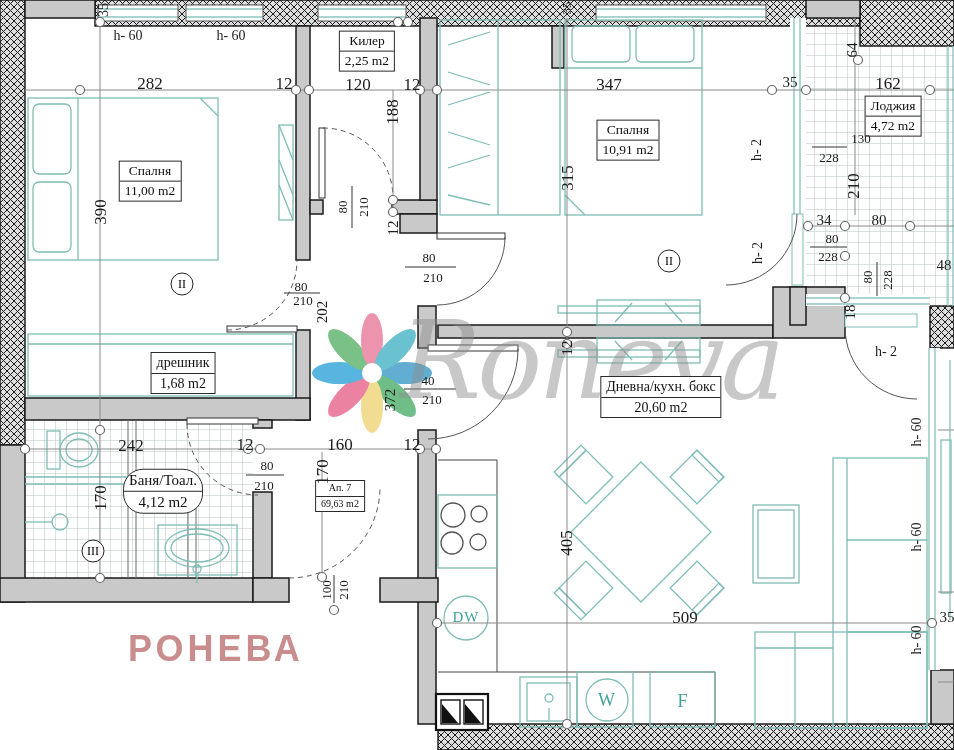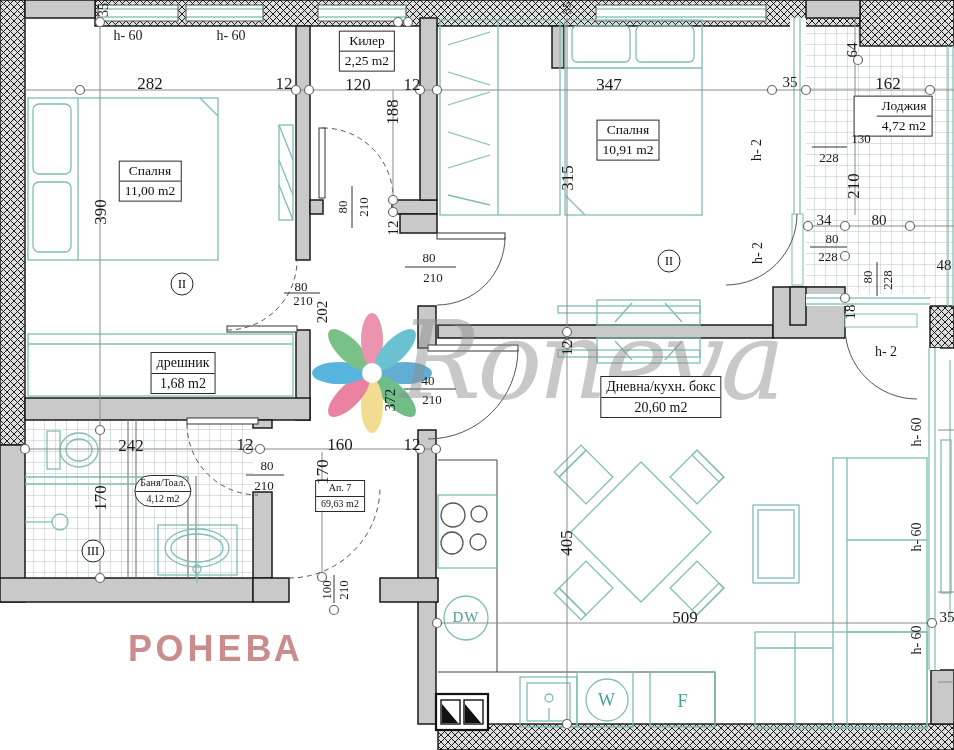--- a/index.html
+++ b/index.html
@@ -359,29 +359,29 @@
         <div class="rm-area">11,00 m2</div>
       </div>
       <div class="room-box" style="left: 367px; top: 51px; font-size: 13.5px;">
         <div class="rm-name">Килер</div>
         <div class="rm-area">2,25 m2</div>
       </div>
       <div class="room-box" style="left: 628px; top: 140px; font-size: 13.5px;">
         <div class="rm-name">Спалня</div>
         <div class="rm-area">10,91 m2</div>
       </div>
-      <div class="room-box" style="left: 893px; top: 116px; font-size: 13.5px; padding-left: 22px;">
+      <div class="room-box" style="left: 893px; top: 116px; font-size: 13.5px;">
         <div class="rm-name">Лоджия</div>
         <div class="rm-area">4,72 m2</div>
       </div>
       <div class="room-box" style="left: 183px; top: 373px; font-size: 14px;">
         <div class="rm-name">дрешник</div>
         <div class="rm-area">1,68 m2</div>
       </div>
-      <div class="room-box" style="left: 163px; top: 491px; font-size: 10px; border-radius: 20px;">
+      <div class="room-box" style="left: 163px; top: 491px; font-size: 15px; border-radius: 20px;">
         <div class="rm-name">Баня/Тоал.</div>
         <div class="rm-area">4,12 m2</div>
       </div>
       <div class="room-box" style="left: 340px; top: 496px; font-size: 10px;">
         <div class="rm-name">Ап. 7</div>
         <div class="rm-area">69,63 m2</div>
       </div>
       <div class="room-box" style="left: 661px; top: 397px; font-size: 14px;">
         <div class="rm-name">Дневна/кухн. бокс</div>
         <div class="rm-area">20,60 m2</div>

